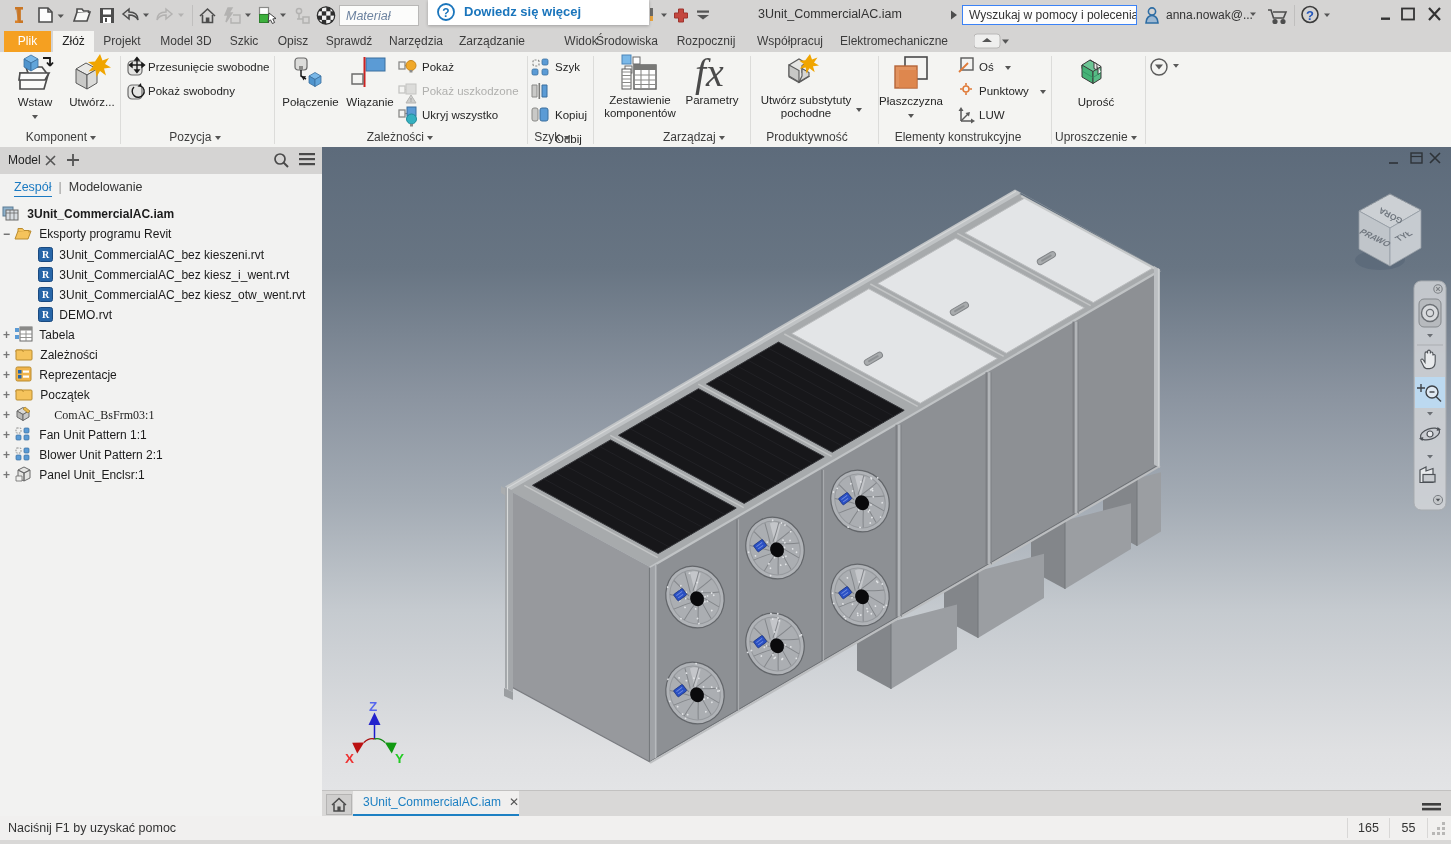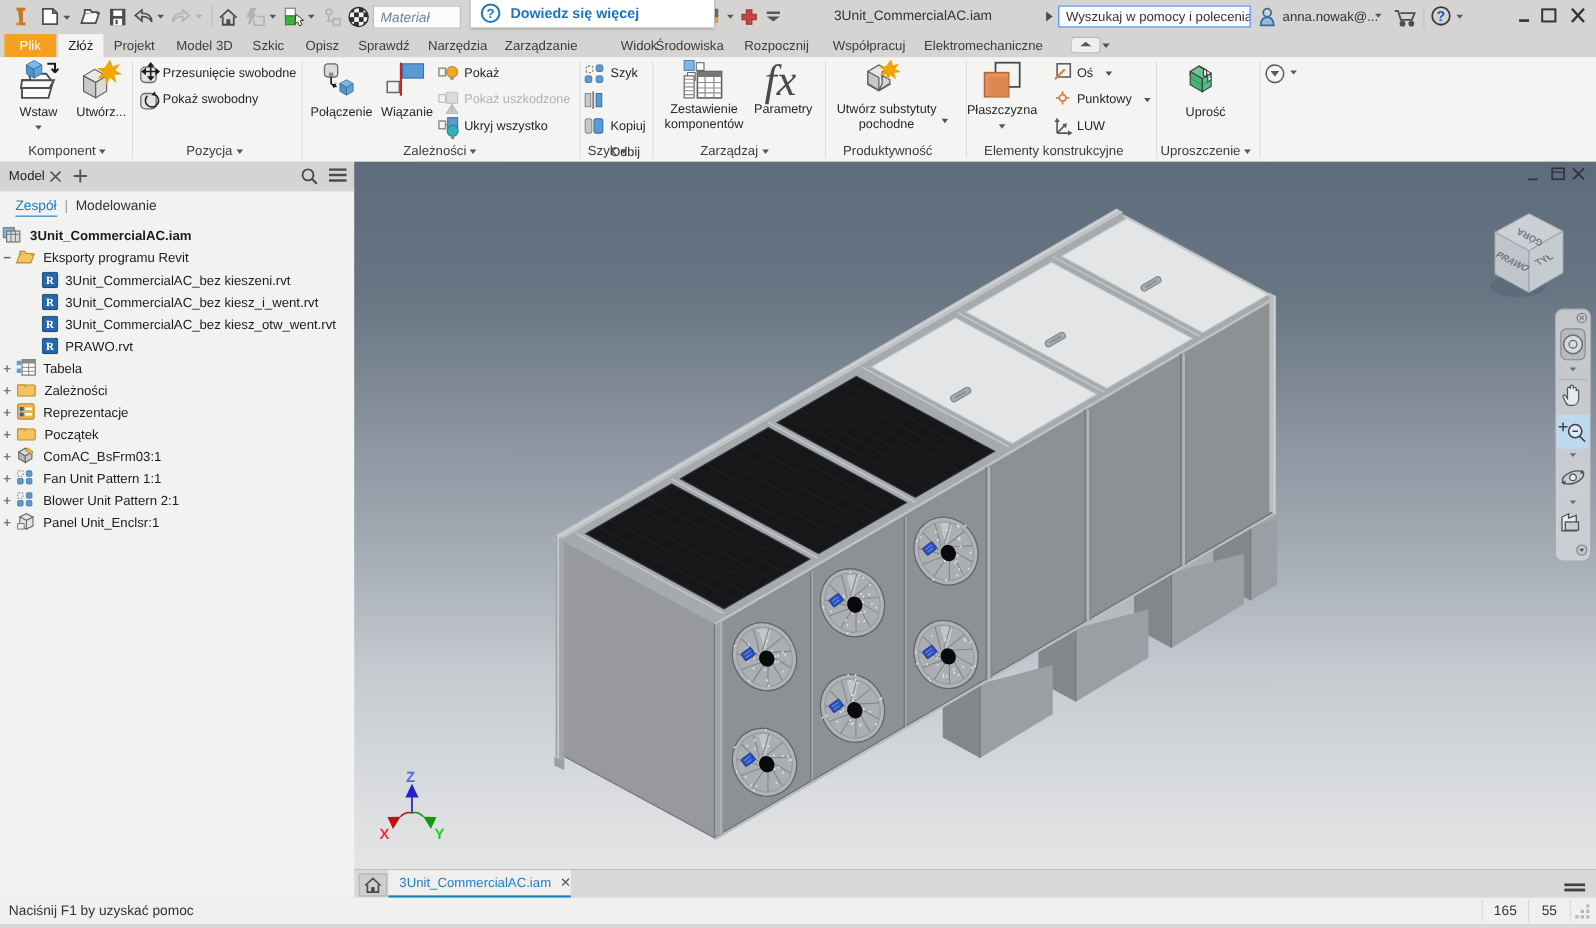--- a/index.html
+++ b/index.html
@@ -391,21 +391,21 @@
     <div class="ritem" style="left:422px;top:9px;">Pokaż</div>
     <div class="ritem gray" style="left:422px;top:33px;">Pokaż uszkodzone</div>
     <div class="ritem" style="left:422px;top:57px;">Ukryj wszystko</div>
     <div class="glabel" style="left:340px;width:120px;">Zależności <span class="darr"></span></div>
     <div class="ritem" style="left:555px;top:9px;">Szyk</div>
     <div class="ritem" style="left:555px;top:33px;margin-top:48px;">Odbij</div>
     <div class="ritem" style="left:555px;top:57px;">Kopiuj</div>
     <div class="glabel" style="left:512px;width:80px;">Szyk <span class="darr"></span></div>
     <div class="bigbtn" style="left:600px;top:42px;width:80px;">Zestawienie<br>komponentów</div>
     <div class="bigbtn" style="left:682px;top:42px;width:60px;">Parametry</div>
-    <div class="glabel" style="left:610px;width:115px;">Zarządzaj <span class="darr"></span></div>
+    <div class="glabel" style="left:610px;width:115px;text-align:right;">Zarządzaj <span class="darr"></span></div>
     <div class="bigbtn" style="left:756px;top:42px;width:100px;">Utwórz substytuty<br>pochodne</div>
     <span class="darr abs" style="left:856px;top:56px;"></span>
     <div class="glabel" style="left:752px;width:110px;">Produktywność</div>
     <div class="bigbtn" style="left:878px;top:43px;width:66px;">Płaszczyzna<br><span class="darr" style="margin-top:3px;"></span></div>
     <div class="ritem" style="left:979px;top:9px;">Oś <span class="darr" style="margin-left:8px;"></span></div>
     <div class="ritem" style="left:979px;top:33px;">Punktowy <span class="darr" style="margin-left:8px;"></span></div>
     <div class="ritem" style="left:979px;top:57px;">LUW</div>
     <div class="glabel" style="left:888px;width:140px;">Elementy konstrukcyjne</div>
     <div class="bigbtn" style="left:1066px;top:44px;width:60px;">Uprość</div>
     <div class="glabel" style="left:1046px;width:100px;">Uproszczenie <span class="darr"></span></div>
@@ -450,21 +450,21 @@
             <rect x="0.5" y="0.5" width="14" height="14" rx="2" fill="#2766a8" stroke="#1a4a80"></rect>
             <text x="7.5" y="11" font-size="10" font-weight="bold" fill="#fff" text-anchor="middle" font-family="Liberation Serif">R</text>
           </svg> <span style="margin-left:3px;">3Unit_CommercialAC_bez kiesz_i_went.rvt</span></div>
       <div class="trow" style="left:38px;top:137.5px;"><svg width="15" height="15" viewBox="0 0 15 15">
             <rect x="0.5" y="0.5" width="14" height="14" rx="2" fill="#2766a8" stroke="#1a4a80"></rect>
             <text x="7.5" y="11" font-size="10" font-weight="bold" fill="#fff" text-anchor="middle" font-family="Liberation Serif">R</text>
           </svg> <span style="margin-left:3px;">3Unit_CommercialAC_bez kiesz_otw_went.rvt</span></div>
       <div class="trow" style="left:38px;top:157.5px;"><svg width="15" height="15" viewBox="0 0 15 15">
             <rect x="0.5" y="0.5" width="14" height="14" rx="2" fill="#2766a8" stroke="#1a4a80"></rect>
             <text x="7.5" y="11" font-size="10" font-weight="bold" fill="#fff" text-anchor="middle" font-family="Liberation Serif">R</text>
-          </svg> <span style="margin-left:3px;">PRAWO.rvt</span></div>
+          </svg> <span style="margin-left:3px;">DEMO.rvt</span></div>
       <div class="trow" style="left:3px;top:177.5px;"><span class="texp">+</span><svg width="18" height="16" viewBox="0 0 18 16">
             <g fill="#5b9bd5">
               <rect x="0" y="2" width="4" height="4"></rect>
               <rect x="0" y="9" width="4" height="4"></rect>
             </g>
             <rect x="5" y="1" width="12" height="14" fill="#fff" stroke="#6a6a6a"></rect>
             <rect x="5" y="1" width="12" height="3.5" fill="#8a8a88"></rect>
             <path d="M5 8 h12 M5 11.5 h12 M11 4.5 v10.5" stroke="#8a8a88" stroke-width="0.9" fill="none"></path>
           </svg> <span style="margin-left:3px;">Tabela</span></div>
       <div class="trow" style="left:3px;top:197.5px;"><span class="texp">+</span><svg width="19" height="15" viewBox="0 0 19 15">
@@ -484,21 +484,21 @@
           </svg> <span style="margin-left:3px;">Reprezentacje</span></div>
       <div class="trow" style="left:3px;top:237.5px;"><span class="texp">+</span><svg width="19" height="15" viewBox="0 0 19 15">
             <rect x="1" y="3" width="16" height="10" rx="1" fill="#f5c35c" stroke="#b98b2e"></rect>
             <path d="M1 5 v-2 h6 l1.5 2" fill="#f5c35c" stroke="#b98b2e"></path>
           </svg> <span style="margin-left:3px;">Początek</span></div>
       <div class="trow" style="left:3px;top:258px;"><span class="texp">+</span><svg width="18" height="16" viewBox="0 0 18 16">
             <path d="M2 5 l6 -3.5 6 3.5 -6 3.5 z" fill="#d8d8d6" stroke="#6a6a6a"></path>
             <path d="M2 5 v6 l6 3.5 v-6 z" fill="#b8b8b6" stroke="#6a6a6a"></path>
             <path d="M14 5 v6 l-6 3.5 v-6 z" fill="#c8c8c6" stroke="#6a6a6a"></path>
             <path d="M10 1 l5 4 -2 2 -5 -4 z" fill="#e9b84c" stroke="#a07820" stroke-width="0.7"></path>
-          </svg> <span style="margin-left:3px;">ComAC_BsFrm03:1</span></div>
+          </svg> <span style="margin-left:18px;font-family:Liberation Serif, serif;">ComAC_BsFrm03:1</span></div>
       <div class="trow" style="left:3px;top:277.5px;"><span class="texp">+</span><svg width="17" height="15" viewBox="0 0 17 15">
             <g fill="none" stroke="#8a8a88" stroke-width="1" stroke-dasharray="1.6 1.2">
               <rect x="1" y="1" width="5" height="5" rx="1"></rect>
             </g>
             <g fill="#5b9bd5" stroke="#3a6f9e" stroke-width="0.7">
               <rect x="9" y="1" width="5" height="5" rx="1"></rect>
               <rect x="1" y="8" width="5" height="5" rx="1"></rect>
               <rect x="9" y="8" width="5" height="5" rx="1"></rect>
             </g>
           </svg> <span style="margin-left:4px;">Fan Unit Pattern 1:1</span></div>

